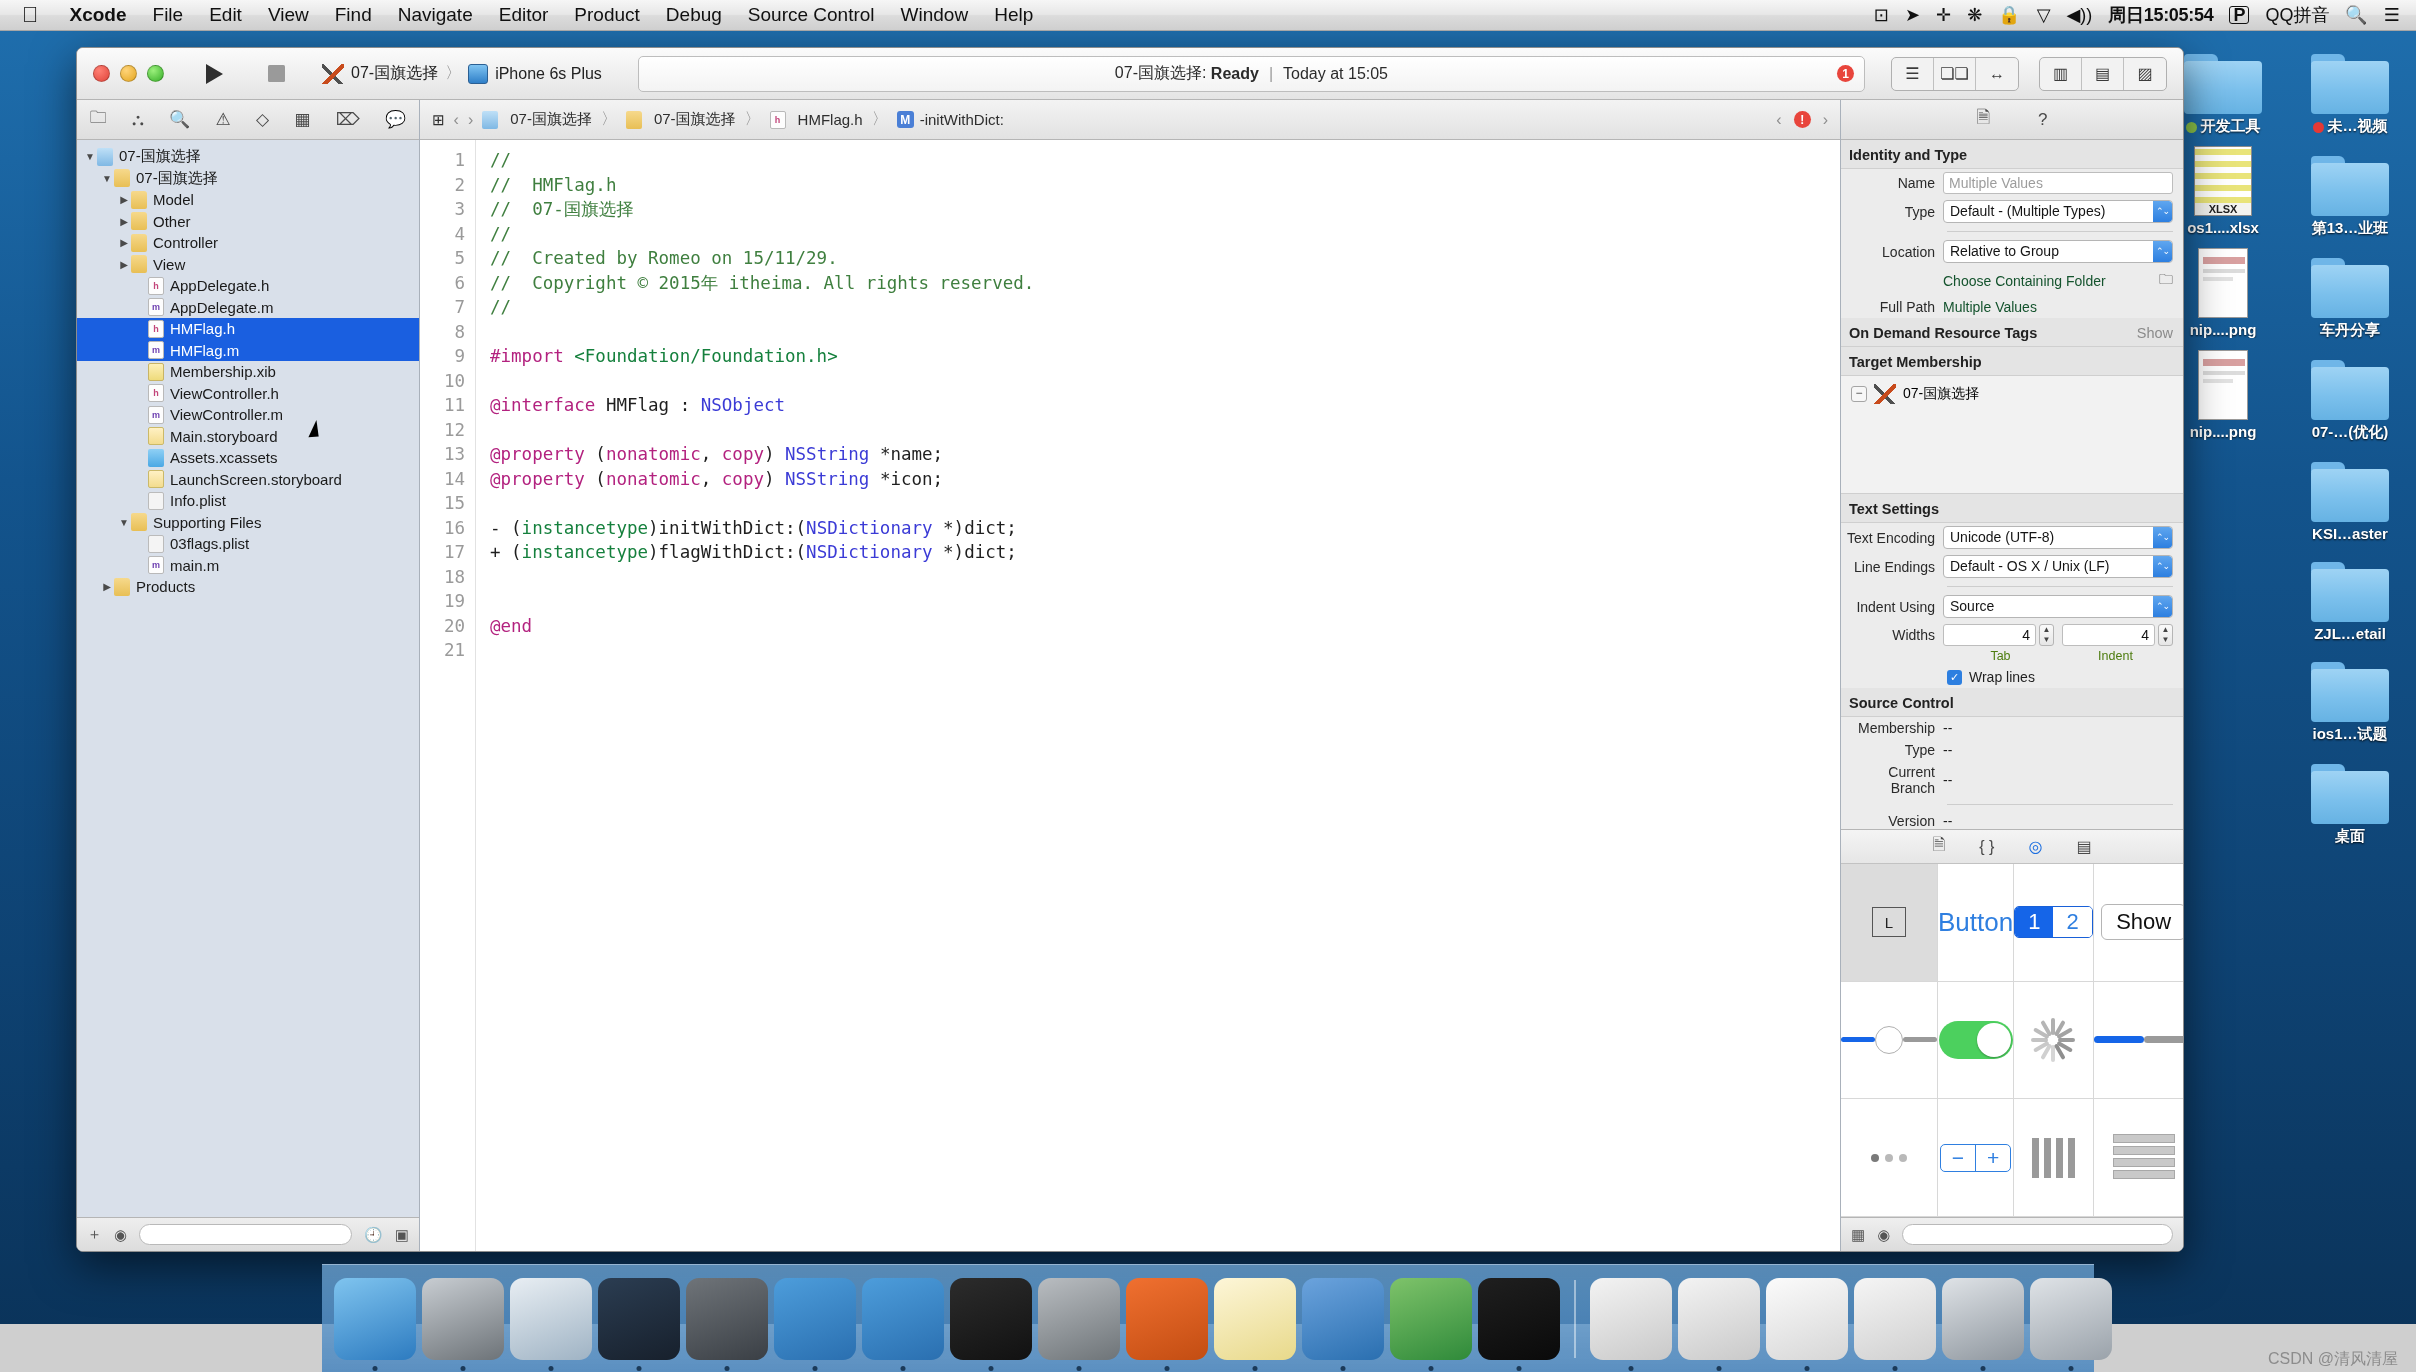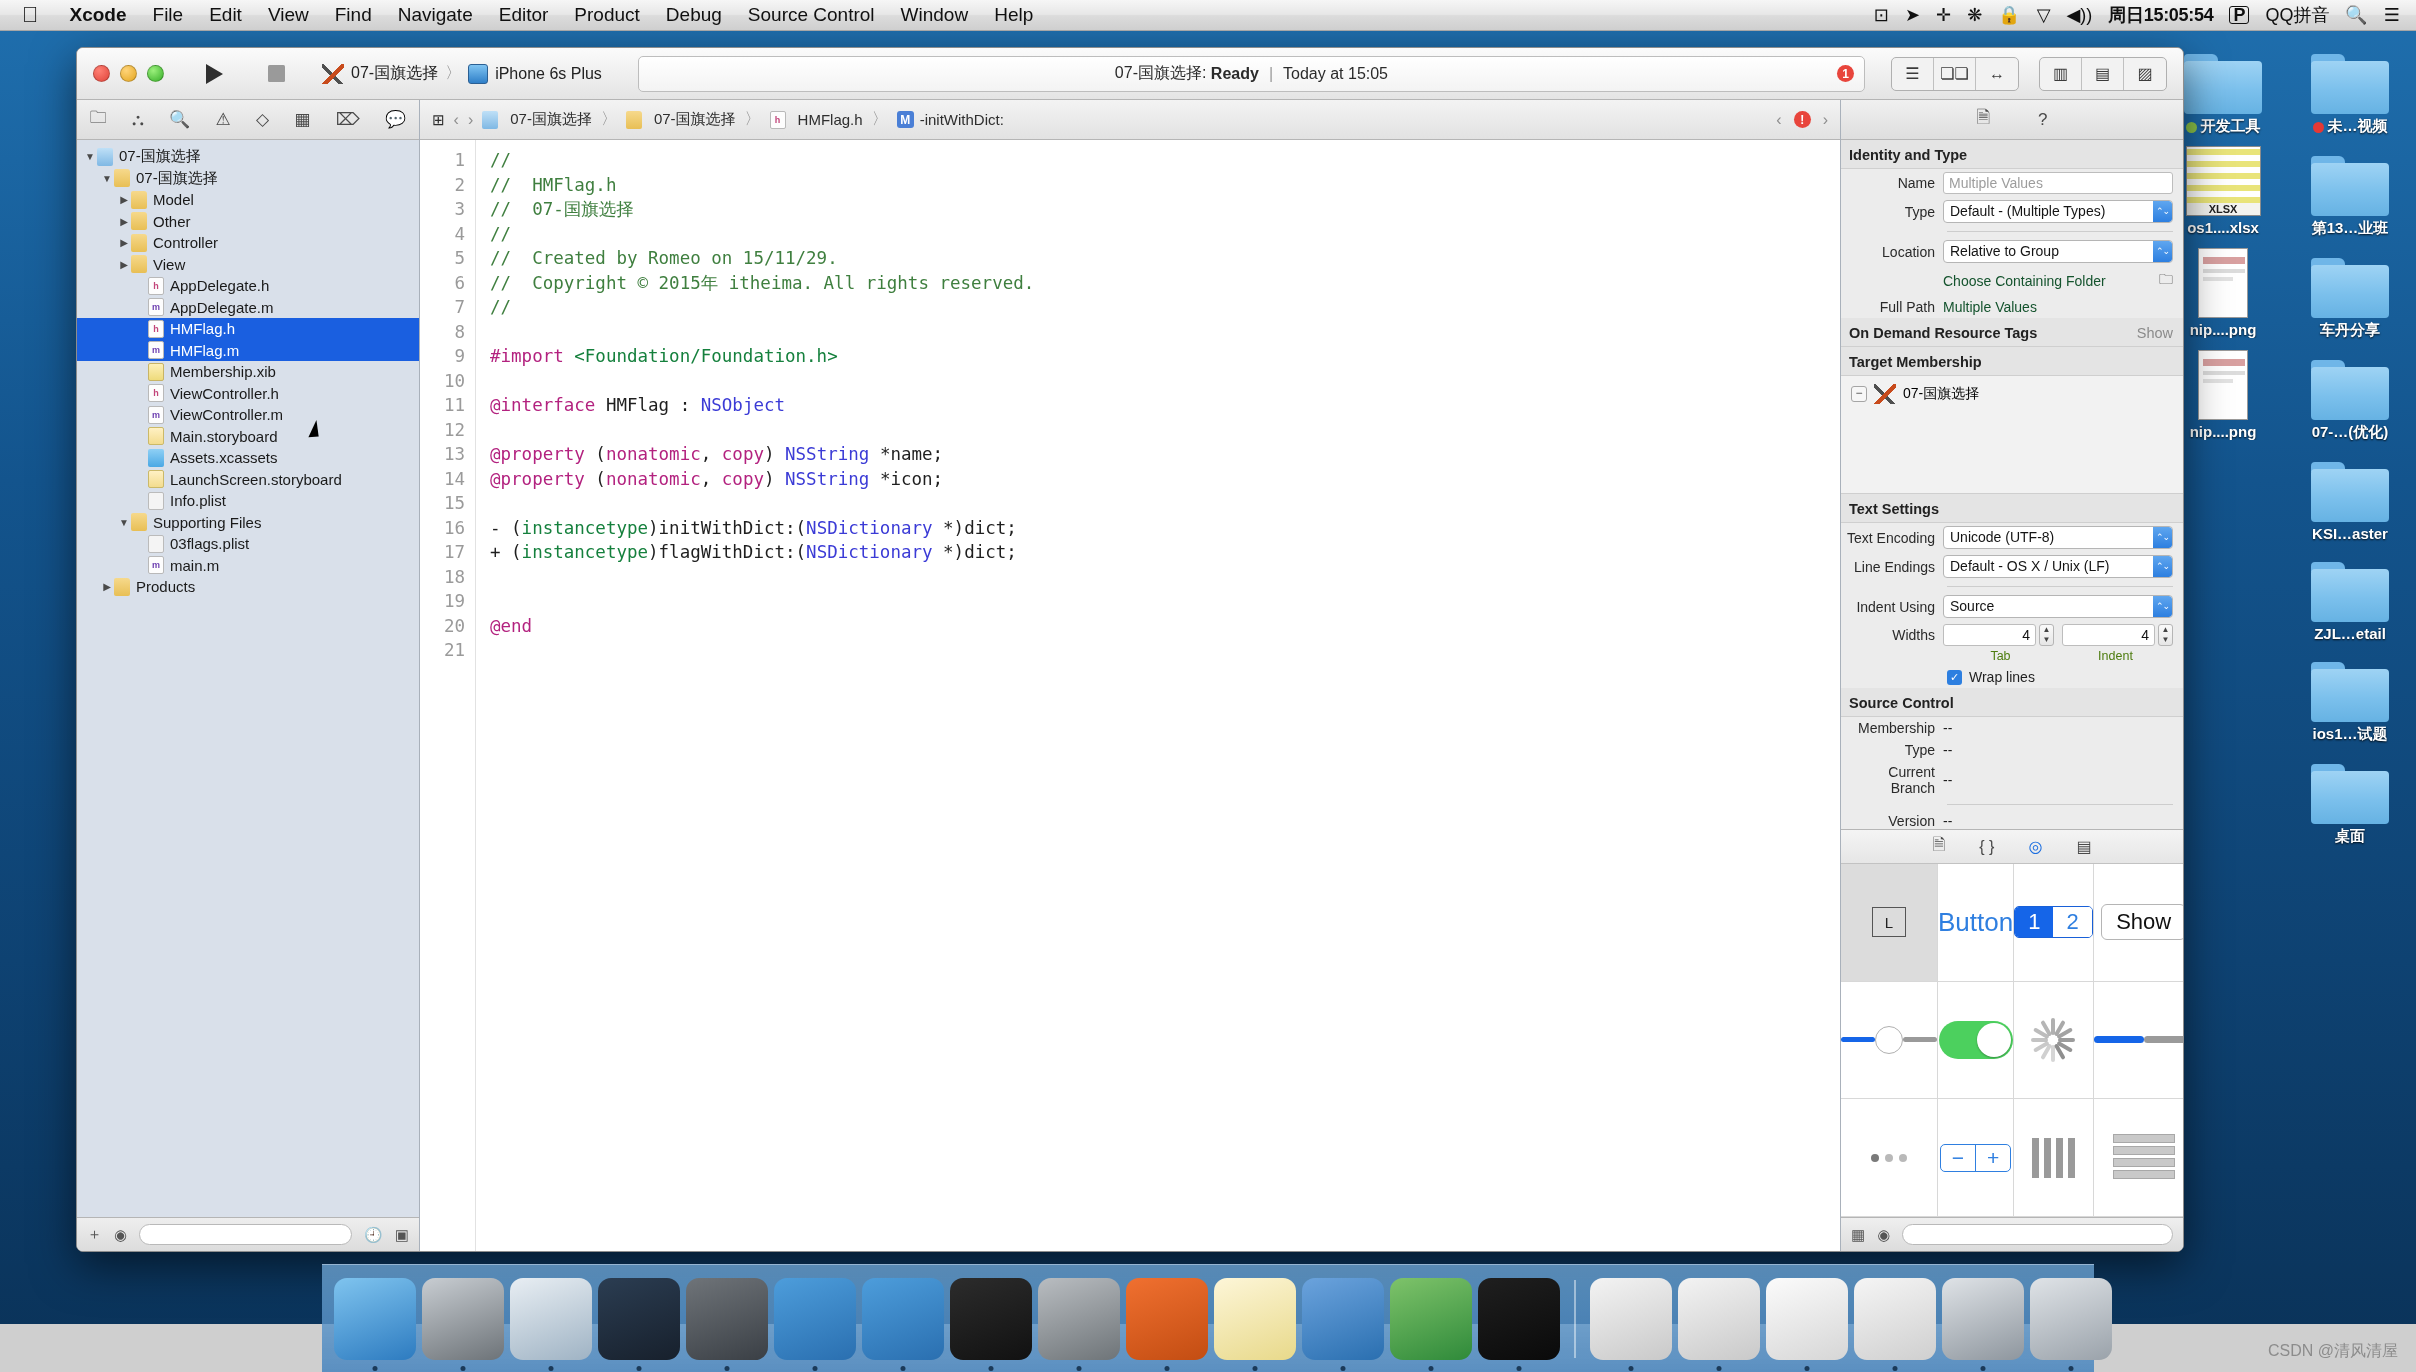--- a/index.html
+++ b/index.html
@@ -51,21 +51,21 @@
   .folder .tab {
     position:absolute; left:0; top:0; width:34px; height:10px;
     background:#6fb6e8; border-radius:4px 6px 0 0;
   }
   .folder .body {
     position:absolute; left:0; top:7px; width:78px; height:53px;
     background:linear-gradient(180deg,#9ed3f4 0%,#7bc0ec 55%,#66b2e3 100%);
     border-radius:4px;
   }
   .xlsx {
-    width:75px;height:70px;background:#f2f2ee;border:1px solid #8c8c8c;
+    width:58px;height:70px;background:#f2f2ee;border:1px solid #8c8c8c;
     position:relative;display:flex;align-items:flex-end;justify-content:center;
     background-image:repeating-linear-gradient(0deg,#e9e47a 0 6px,#fff 6px 12px),
                      repeating-linear-gradient(90deg,rgba(120,120,120,.45) 0 1px,transparent 1px 9px);
   }
   .xlsx span{font-size:11px;font-weight:bold;color:#222;background:#f4f4f0;width:100%;text-align:center;}
   .pngthumb{width:50px;height:70px;background:#fff;border:1px solid #9a9a9a;position:relative;overflow:hidden;}
   .pngthumb i{position:absolute;display:block;}
   .dot{width:11px;height:11px;border-radius:50%;display:inline-block;margin-right:4px;vertical-align:middle;}
 
   
@@ -236,21 +236,21 @@
     background:linear-gradient(180deg,rgba(110,165,212,.78),rgba(72,133,190,.86));
     border-top:1px solid rgba(255,255,255,.45);
     display:flex; align-items:center; gap:6px; padding:0 12px;
     z-index:40;
   }
   .dapp{width:82px;height:82px;border-radius:13px;position:relative;flex:0 0 82px;}
   .dsep{width:2px;height:78px;background:rgba(255,255,255,.45);margin:0 8px;flex:0 0 2px;}
   .run{position:absolute;left:50%;bottom:-11px;transform:translateX(-50%);width:5px;height:5px;border-radius:50%;background:#1b3a58;}
   
   #deskbar{position:absolute;left:0;bottom:0;width:2416px;height:48px;background:#cfcfcf;z-index:30;}
-  #csdn{position:absolute;right:18px;bottom:10px;color:#8c8c8c;font-size:16px;z-index:70;}
+  #csdn{position:absolute;right:18px;bottom:2px;color:#8c8c8c;font-size:16px;z-index:70;}
   .cursor{position:absolute;width:0;height:0;border-left:11px solid #111;border-bottom:7px solid transparent;border-top:0;transform:rotate(-20deg);}
 </style>
 </head>
 <body>
 
 <div id="desktop"></div>
 
 <div id="deskicons">
     <div class="dicon">
       <div class="glyph">

